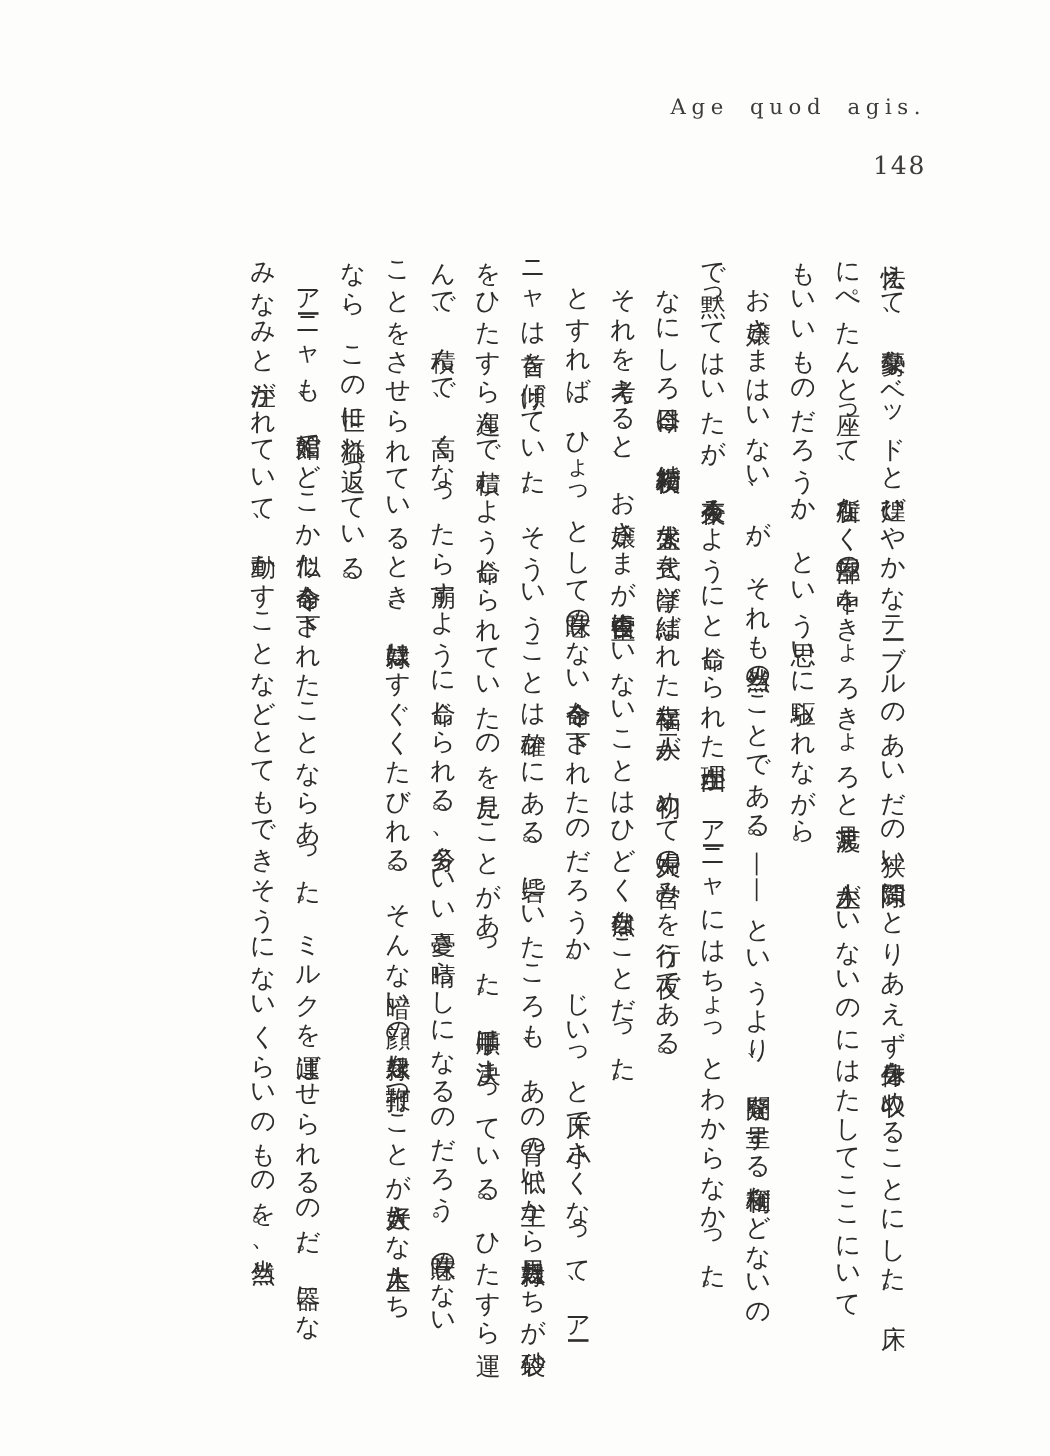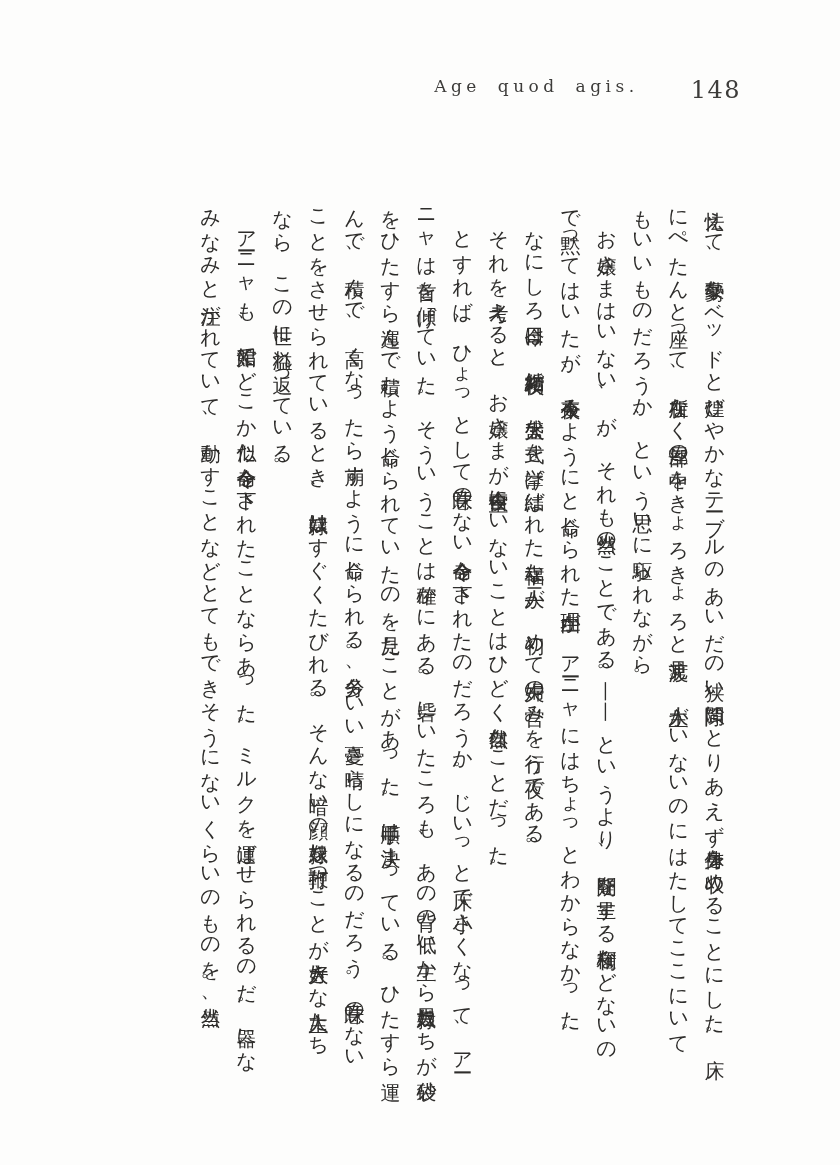--- a/index.html
+++ b/index.html
@@ -13,32 +13,33 @@
     height: 1165px;
     background: #fdfdfc;
     overflow: hidden;
     font-family: "DejaVu Serif", "Liberation Serif", serif;
   }
   .page-header {
     position: absolute;
     top: 76px;
     right: 99px;
     display: flex;
-    align-items: flex-start;
-    gap: 52px;
+    align-items: flex-end;
+    gap: 24px;
     color: #3d3c3a;
+    flex-direction: column;
   }
   .running-title {
     font-size: 17px;
     letter-spacing: 4.5px;
     word-spacing: 7px;
     white-space: nowrap;
   }
   .page-number {
-    font-size: 24px;
+    font-size: 20px;
     letter-spacing: 1.5px;
     font-variant-numeric: oldstyle-nums;
   }
   .body-text {
     position: absolute;
     top: 196px;
     right: 107px;
     height: 872px;
     writing-mode: vertical-rl;
     text-orientation: mixed;

